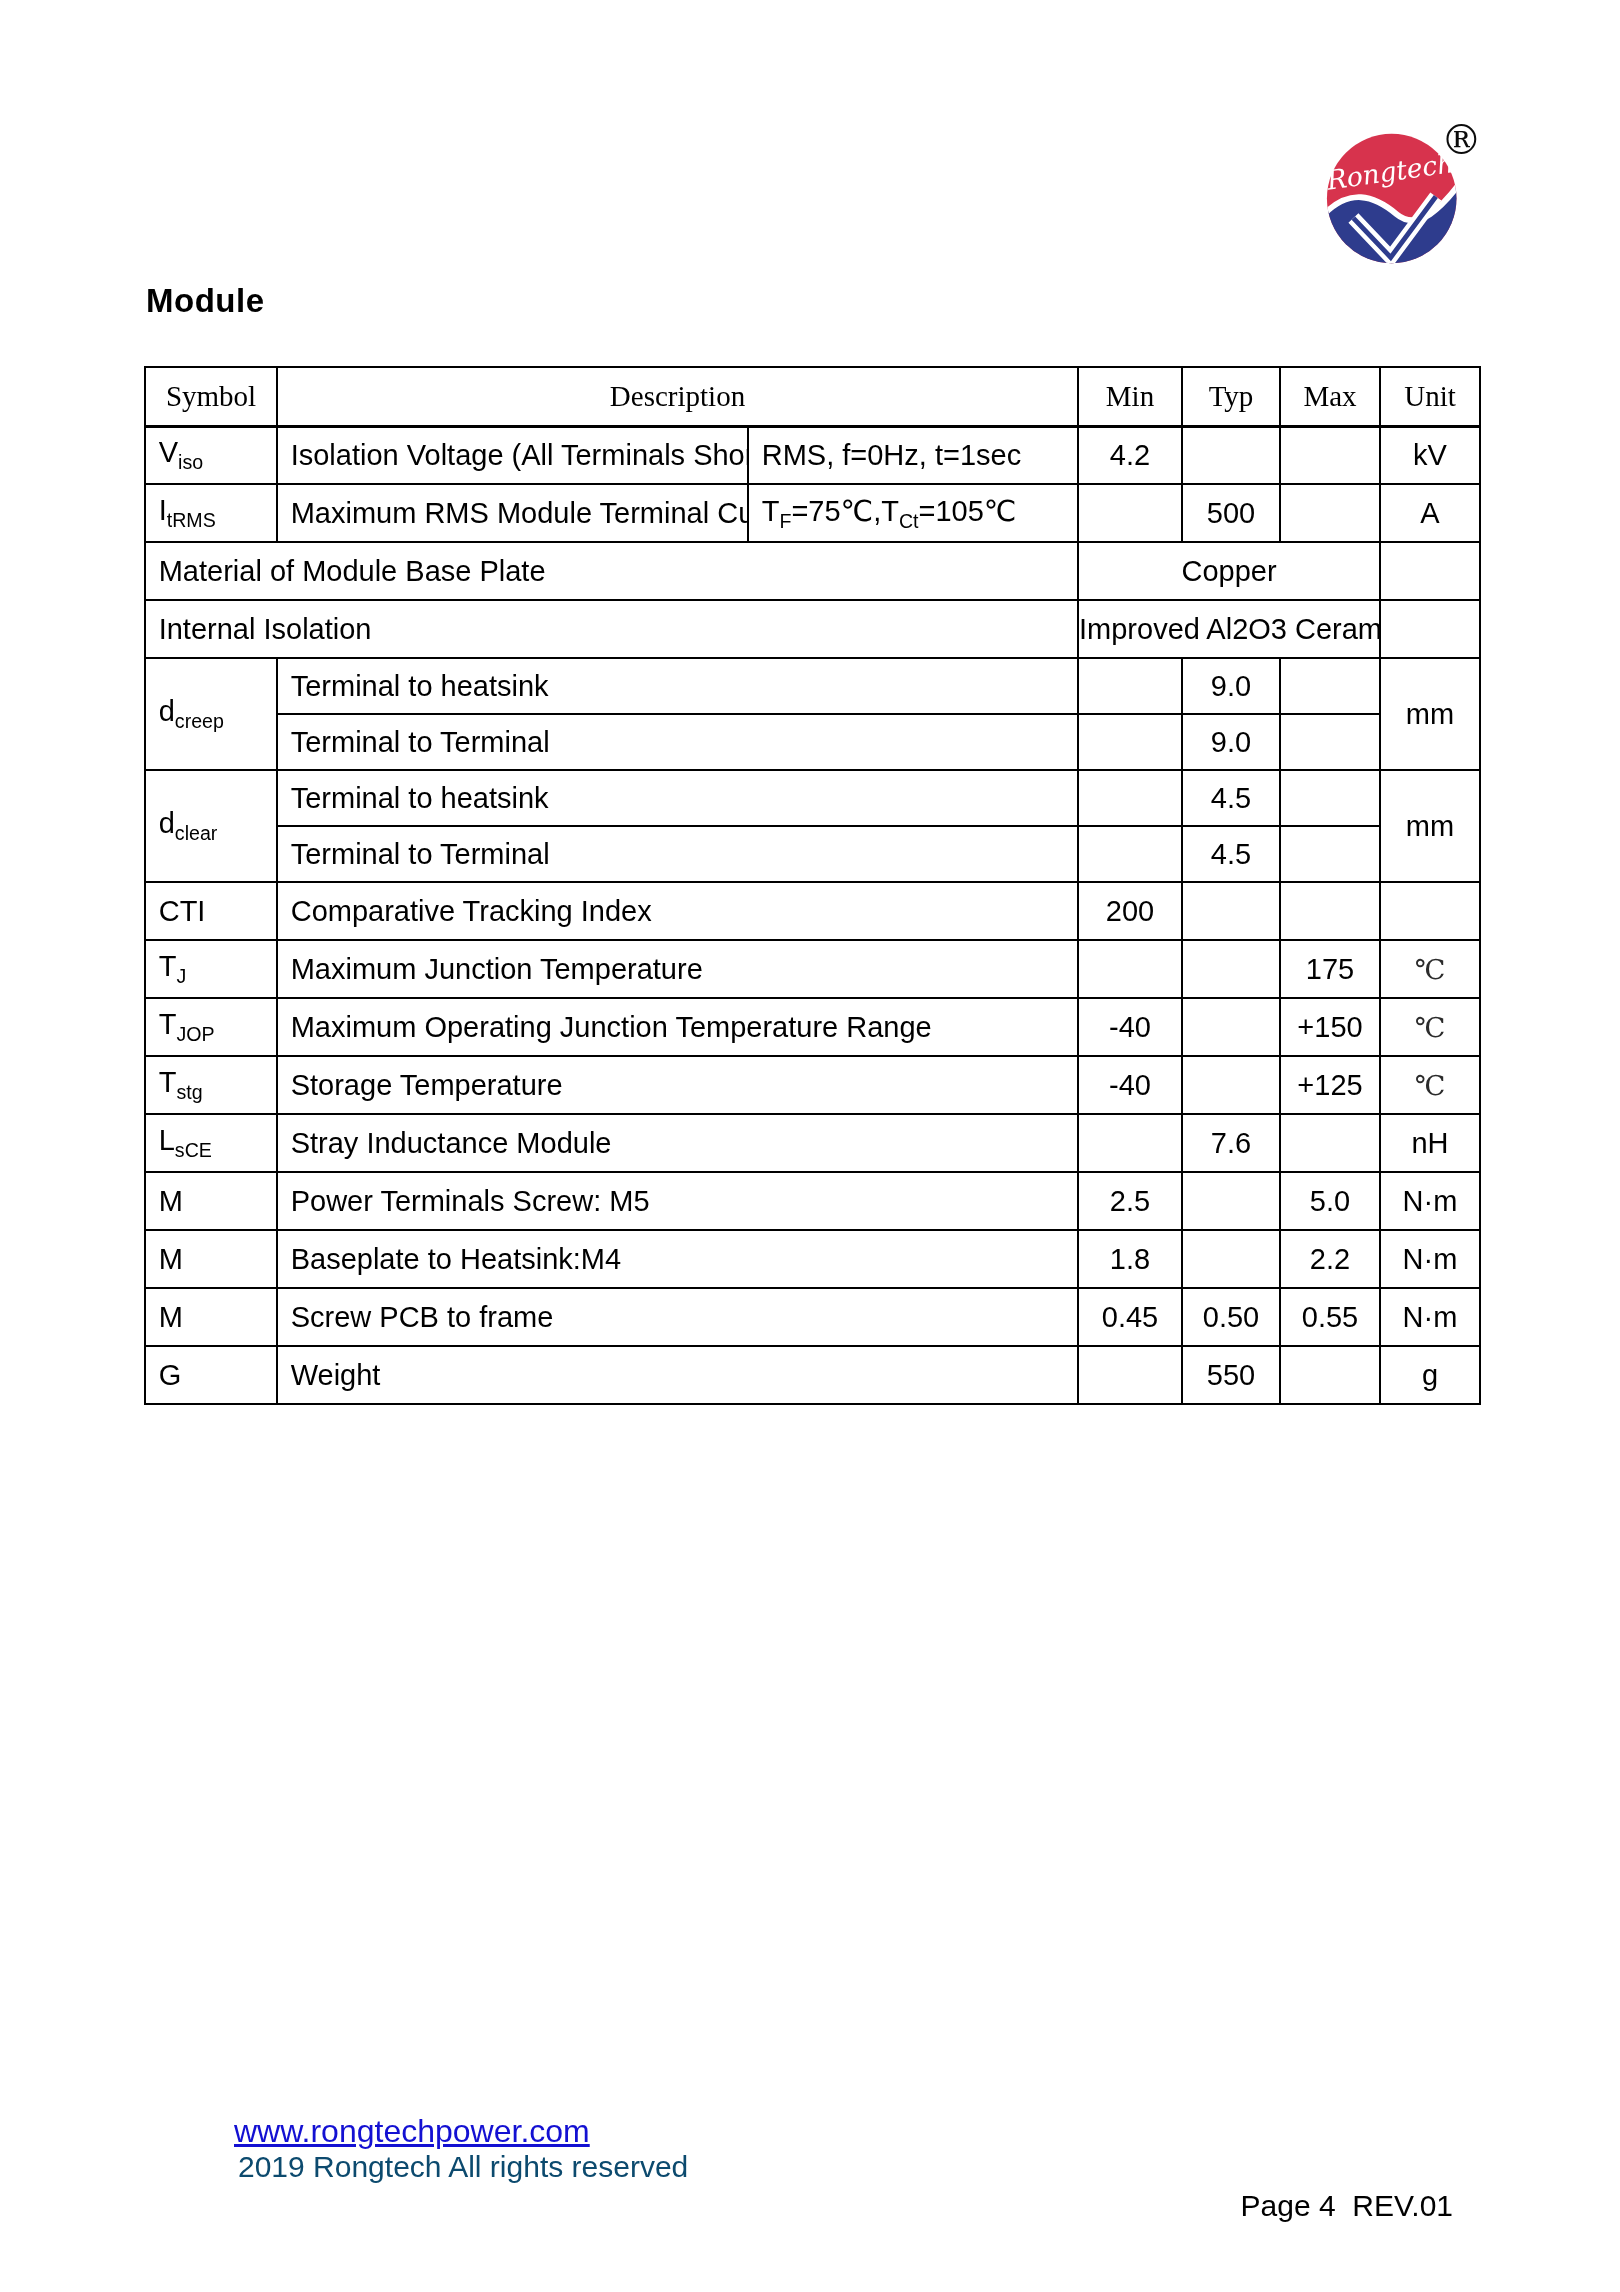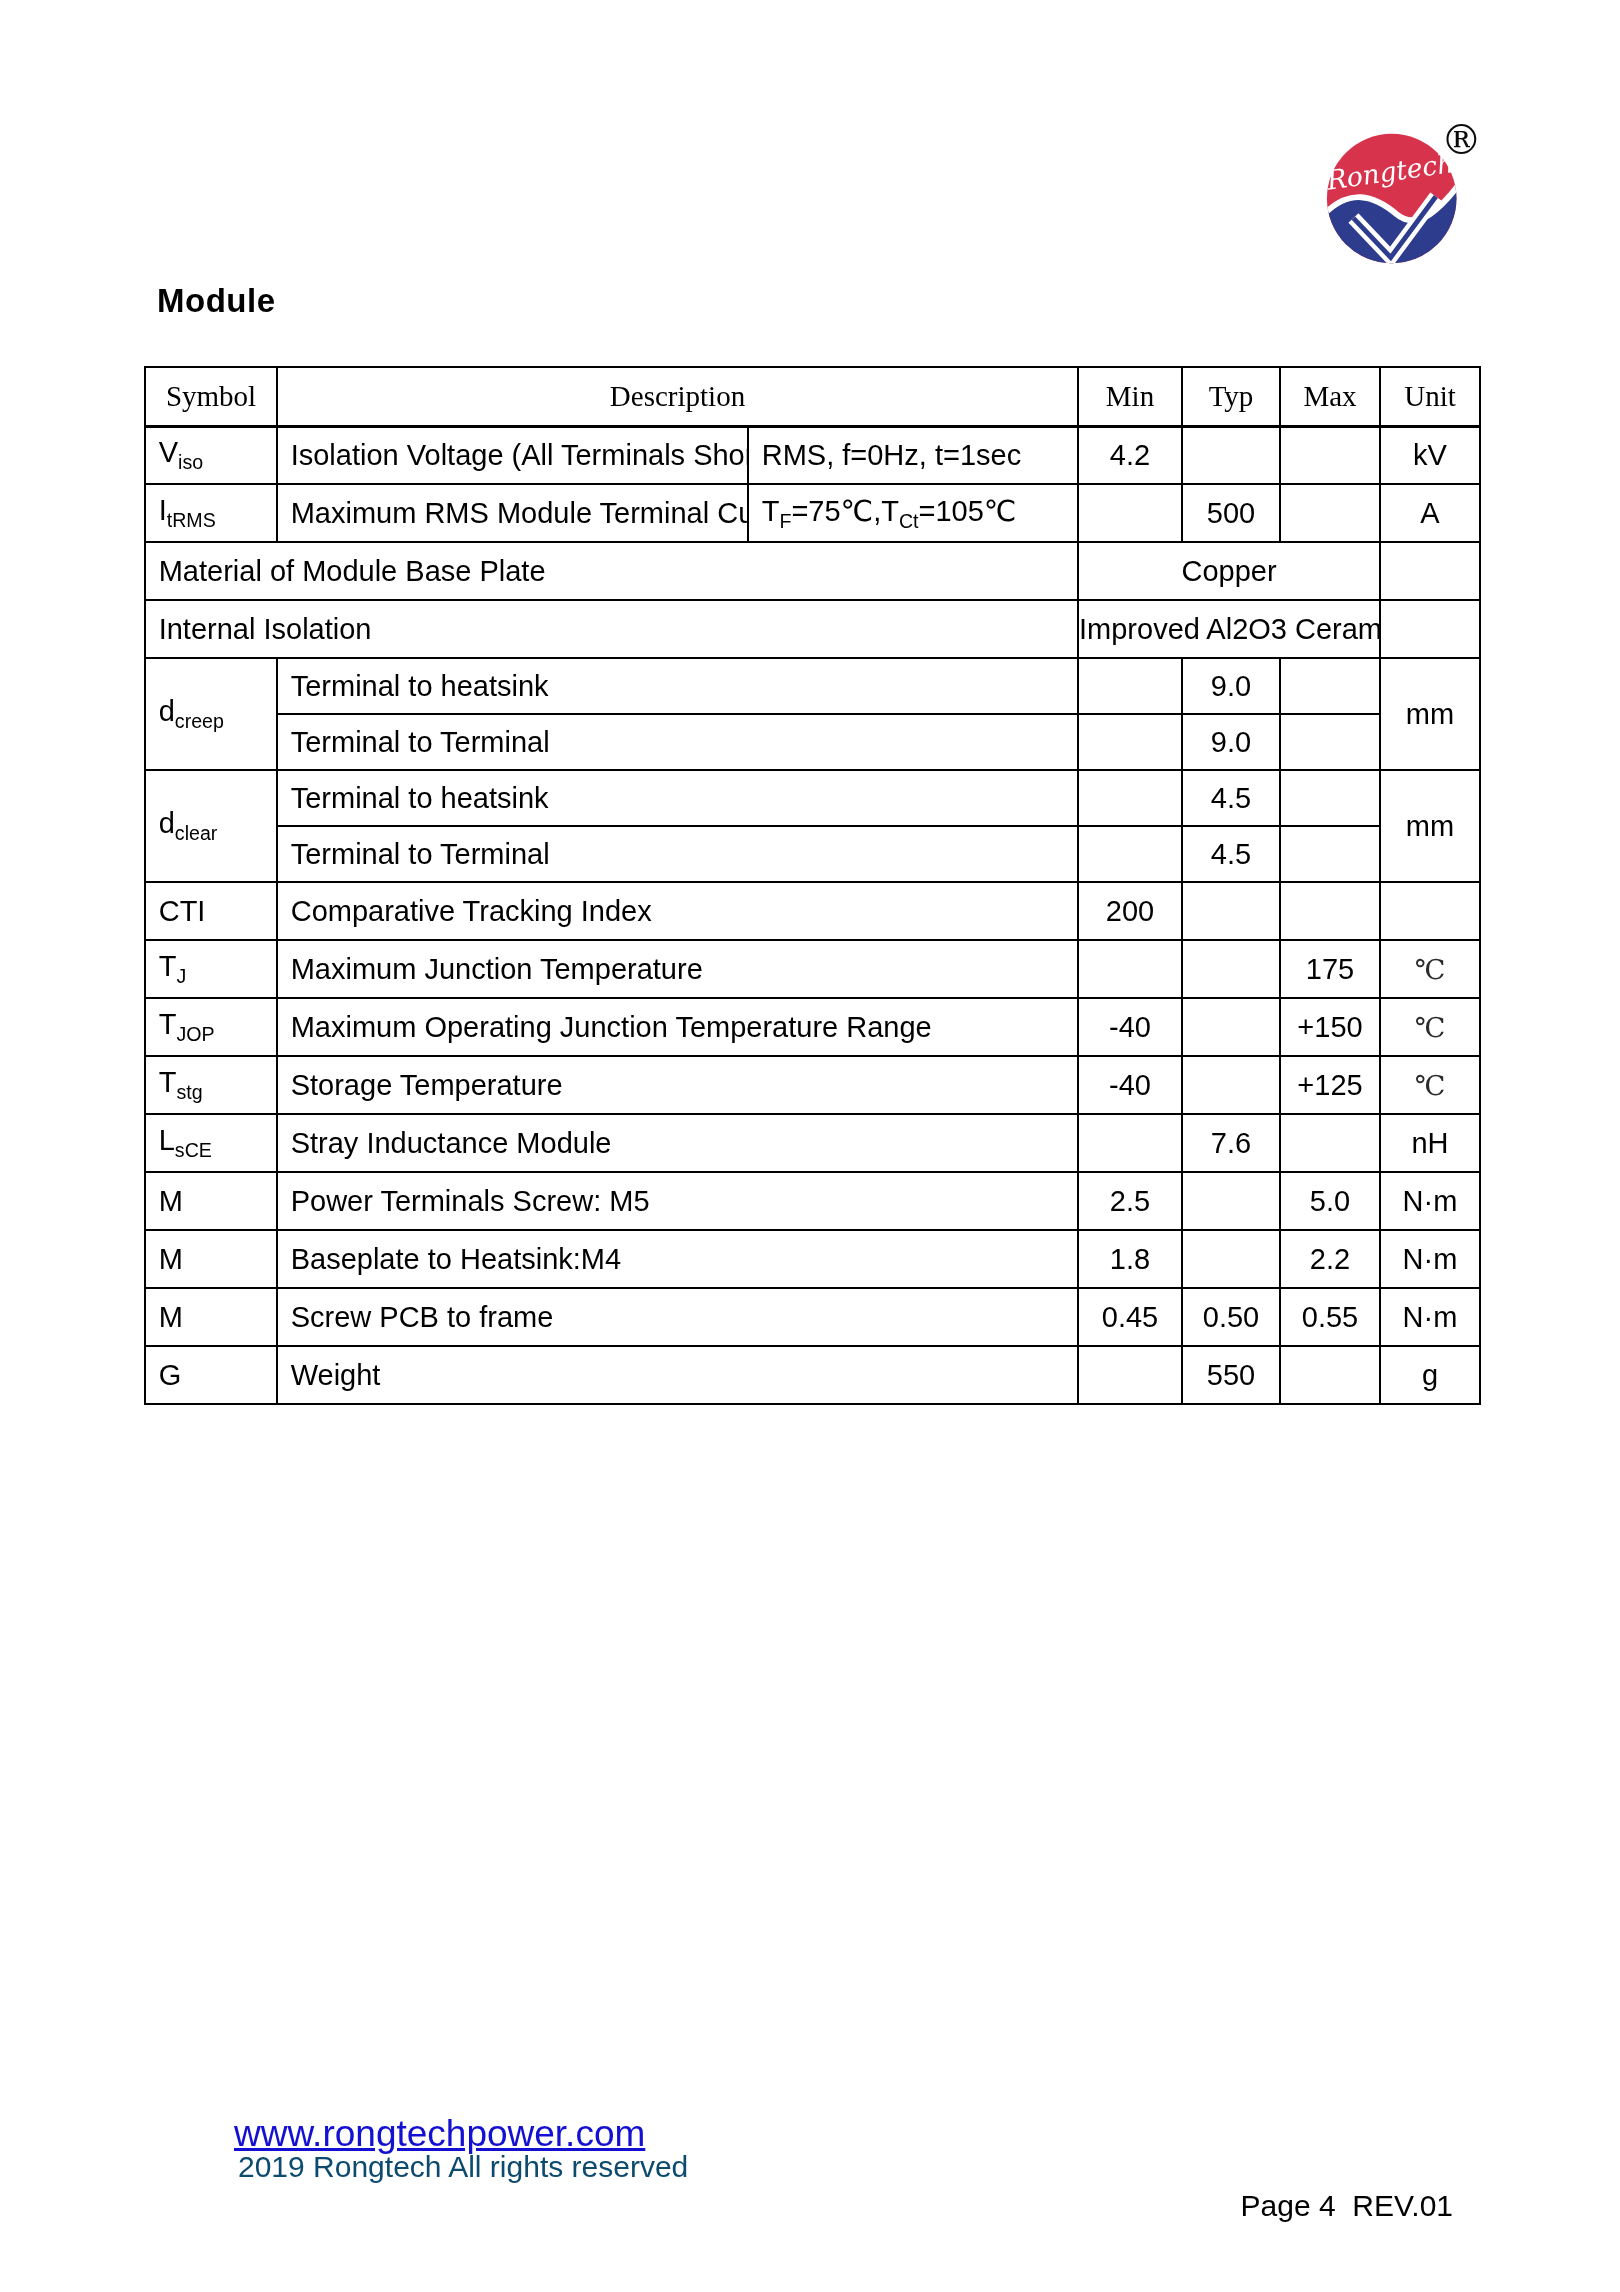--- a/index.html
+++ b/index.html
@@ -1,21 +1,21 @@
 <!DOCTYPE html>
 <html><head>
 <meta charset="utf-8">
 <style>
   html,body{margin:0;padding:0;}
   body{
     width:1620px;height:2293px;position:relative;background:#ffffff;
     font-family:"Liberation Sans","DejaVu Sans",sans-serif;color:#000;
   }
   .page-title{
-    position:absolute;left:157px;top:282px;
+    position:absolute;left:146px;top:282px;
     font-size:33px;font-weight:bold;letter-spacing:0.5px;
   }
   .logo-wrap{position:absolute;left:1318px;top:118px;width:167px;height:157px;}
   
   .spec-table{
     position:absolute;left:144px;top:366px;
     border-collapse:collapse;table-layout:fixed;width:1336px;
     font-size:29px;
   }
   .spec-table th,.spec-table td{
@@ -29,21 +29,21 @@
   tr.rh{height:58px;} tr.rs{height:56px;} tr.hd{height:59px;font-family:Liberation Serif, serif;}
   td.l{text-align:left;padding-left:12.7px;margin-left:28px;}
   td.c,th.c{text-align:center;}
   .bb2{border-bottom-width:2px !important;}
   .bt2{border-top-width:2px !important;}
   .sb{font-size:19.6px;vertical-align:-6.9px;}
   .deg{font-family:"DejaVu Serif",serif;font-size:27.4px;color:#2b2b2b;}
   
   .footer-link{
     position:absolute;left:234px;top:2113px;
-    font-size:37px;color:#1310d2;text-decoration:underline;cursor:pointer;
+    font-size:32px;color:#1310d2;text-decoration:underline;cursor:pointer;
   }
   .footer-copy{
     position:absolute;left:238px;top:2150px;
     font-size:30px;color:#0c4a6e;
   }
   .footer-right{
     position:absolute;right:167px;top:2113px;text-align:right;
     font-size:30px;line-height:37px;white-space:pre;
   }
 </style>

